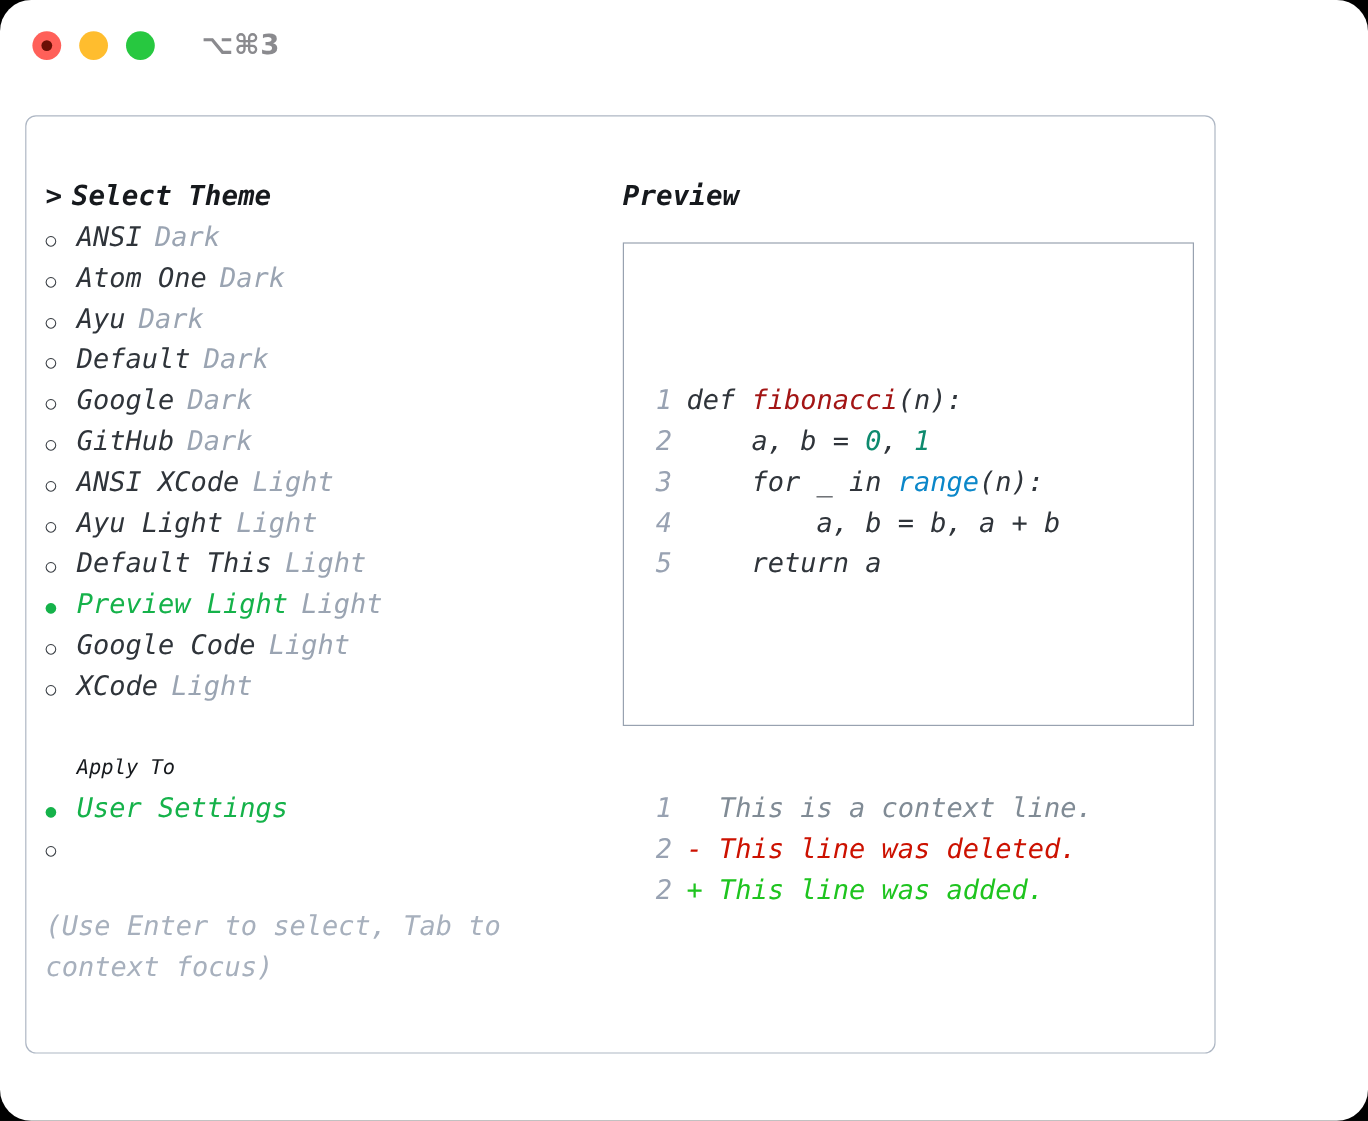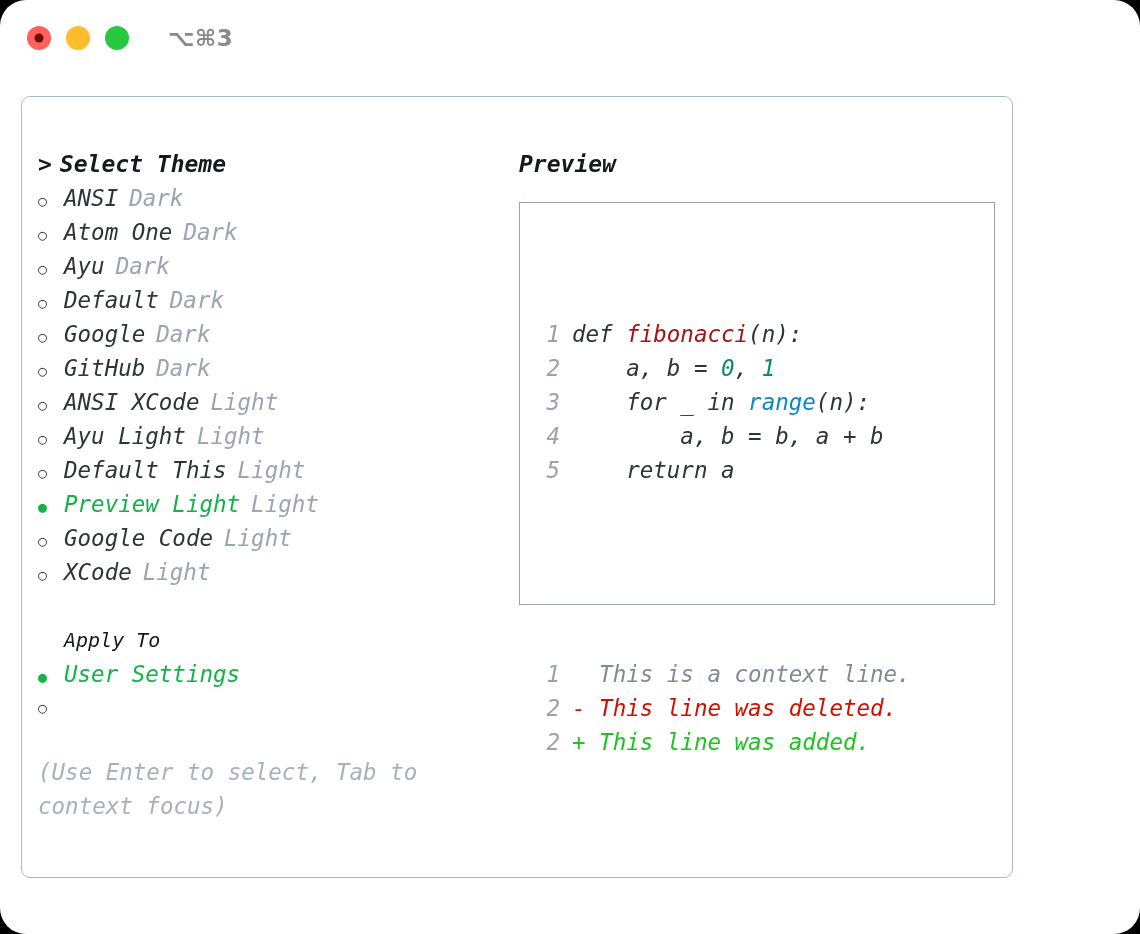--- a/index.html
+++ b/index.html
@@ -127,21 +127,21 @@
   .opt-name { color: #2f343a; }
   .opt-row.selected .opt-name { color: #15b24a; }
   .opt-cat {
     color: #9aa4b2;
     margin-left: 11px;
   }
 
   .section-gap { height: 34px; }
 
   .apply-heading {
-    font-size: 20px;
+    font-size: 17px;
     color: #16191d;
     line-height: 34px;
     padding-left: 26px;
     white-space: pre;
   }
 
   .hint {
     margin-top: 30px;
     font-size: 22.5px;
     line-height: 34px;

